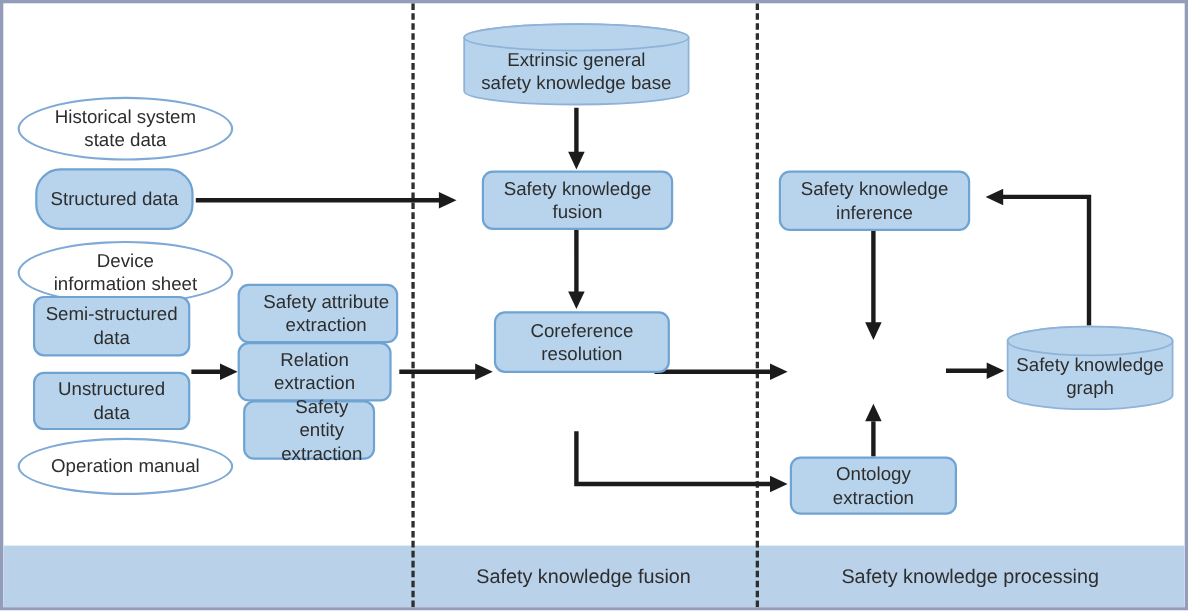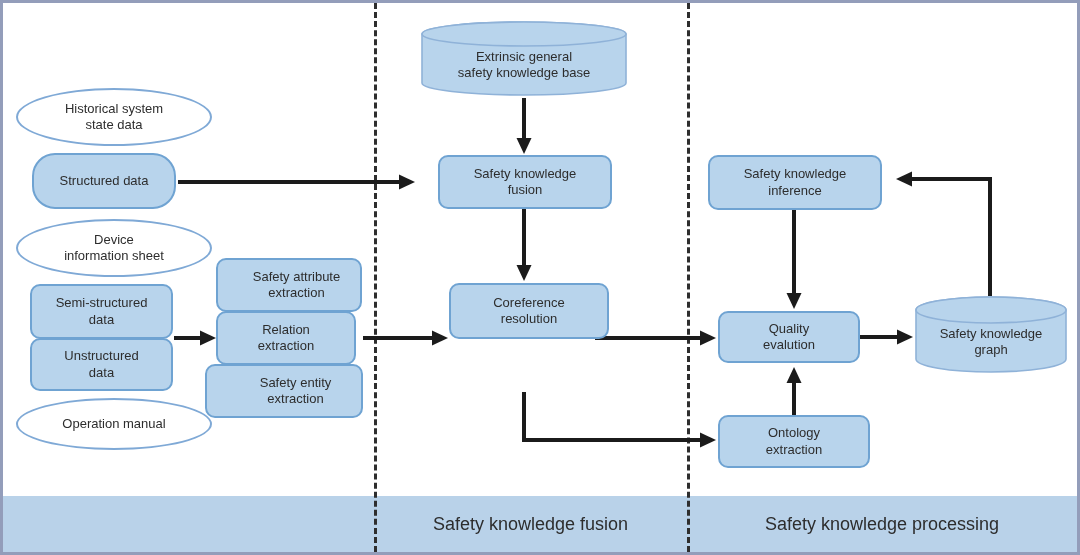--- a/index.html
+++ b/index.html
@@ -19,21 +19,21 @@
     box-sizing:border-box;
     border:3px solid var(--frame);
     background:#ffffff;
     overflow:hidden;
   }
   .node{
     position:absolute;
     display:flex;align-items:center;justify-content:center;
     text-align:center;
     white-space:pre-line;
-    font-size:13px;line-height:1.25;
+    font-size:17px;line-height:1.25;
     color:var(--text);
     box-sizing:border-box;
     z-index:3;
   }
   .box{
     background:var(--node-fill);
     border:2px solid var(--node-border);
     border-radius:10px;
   }
   .ellipse{
@@ -65,21 +65,21 @@
     stroke:var(--arrow);stroke-width:4;fill:none;
   }
   svg.connectors polygon{fill:var(--arrow);}
   .cyl-wrap{position:absolute;z-index:3;}
   .cyl-wrap svg{position:absolute;left:0;top:0;}
   .cyl-wrap .cyl-shape{fill:var(--node-fill);stroke:#8fb2d8;stroke-width:1.6;}
   .cyl-label{
     position:relative;width:100%;height:100%;
     display:flex;align-items:center;justify-content:center;
     text-align:center;white-space:pre-line;
-    font-size:13px;line-height:1.25;color:var(--text);
+    font-size:17px;line-height:1.25;color:var(--text);
     box-sizing:border-box;
   }
 </style>
 </head>
 <body>
 
 <div id="canvas">
 
   <div class="band"></div>
   <div class="band-label" style="left:371px;width:313px;">Safety knowledge fusion</div>
@@ -136,35 +136,35 @@
   </svg>
 
   <div class="node ellipse" style="left:13px;top:85px;width:196px;height:58px;">Historical system
 state data</div>
 
   <div class="node box" style="left:29px;top:150px;width:144px;height:56px;border-radius:23px;">Structured data</div>
 
   <div class="node ellipse" style="left:13px;top:216px;width:196px;height:58px;">Device
 information sheet</div>
 
-  <div class="node box" style="left:27px;top:281px;width:143px;height:55px;">Semi-structured
+  <div class="node box" style="left:27px;top:266px;width:143px;height:55px;">Semi-structured
 data</div>
 
   <div class="node box" style="left:27px;top:335px;width:143px;height:53px;">Unstructured
 data</div>
 
   <div class="node ellipse" style="left:13px;top:395px;width:196px;height:52px;">Operation manual</div>
 
   <div class="node box" style="left:213px;top:255px;width:146px;height:54px;padding-left:15px;">Safety attribute
 extraction</div>
 
   <div class="node box" style="left:213px;top:308px;width:140px;height:54px;">Relation
 extraction</div>
 
-  <div class="node box" style="left:202px;top:361px;width:158px;height:54px;padding-left:23px;">Safety entity
+  <div class="node box" style="left:218px;top:361px;width:120px;height:54px;padding-left:23px;">Safety entity
 extraction</div>
 
   <div class="cyl-wrap" style="left:417px;top:17px;width:208px;height:78px;">
     <svg width="208" height="78" viewBox="0 0 208 78">
       <path class="cyl-shape" d="M2 14 A102 12 0 0 1 206 14 L206 63 A102 12 0 0 1 2 63 Z"></path>
       <ellipse class="cyl-shape" cx="104" cy="14" rx="102" ry="12"></ellipse>
     </svg>
     <div class="cyl-label" style="padding-top:12px;">Extrinsic general
 safety knowledge base</div>
   </div>
@@ -172,22 +172,20 @@
   <div class="node box" style="left:435px;top:152px;width:174px;height:54px;">Safety knowledge
 fusion</div>
 
   <div class="node box" style="left:446px;top:280px;width:160px;height:56px;">Coreference
 resolution</div>
 
 
   <div class="node box" style="left:705px;top:152px;width:174px;height:55px;">Safety knowledge
 inference</div>
 
-  <div class="node box" style="left:715px;top:308px;width:142px;height:52px;">Quality
-evalution</div>
 
   <div class="node box" style="left:715px;top:412px;width:152px;height:53px;">Ontology
 extraction</div>
 
   <div class="cyl-wrap" style="left:911px;top:292px;width:154px;height:80px;">
     <svg width="154" height="80" viewBox="0 0 154 80">
       <path class="cyl-shape" d="M2 15 A75 13 0 0 1 152 15 L152 64 A75 13 0 0 1 2 64 Z"></path>
       <ellipse class="cyl-shape" cx="77" cy="15" rx="75" ry="13"></ellipse>
     </svg>
     <div class="cyl-label" style="padding-top:14px;">Safety knowledge

